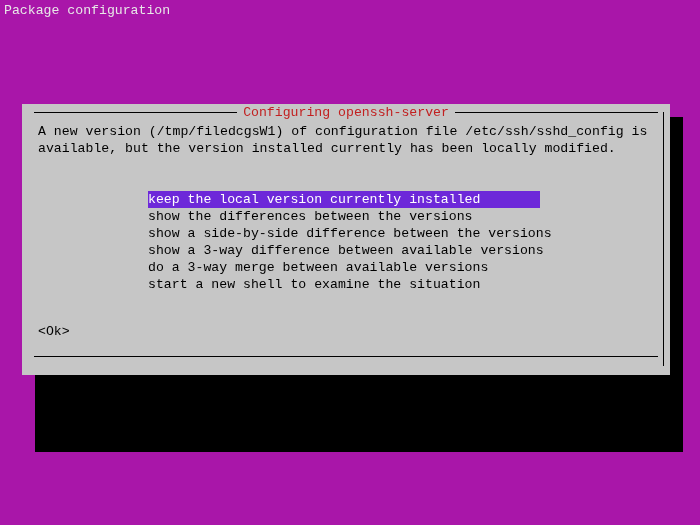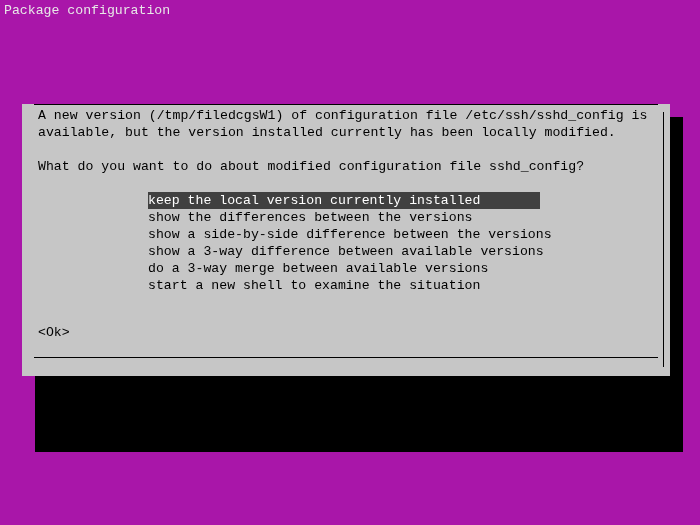--- a/index.html
+++ b/index.html
@@ -69,21 +69,21 @@
     .spacer { height: 17px; }
     .options {
       margin-top: 0;
       padding-left: 110px;
     }
     .opt {
       cursor: pointer;
       display: inline-block;
     }
     .opt.selected {
-      background: #404040;
+      background: #6d28d9;
       color: #fff;
       padding-right: 60px;
     }
     .ok-row {
       text-align: left;
       margin-top: 30px;
     }
     .ok {
       cursor: pointer;
       display: inline-block;
@@ -92,29 +92,29 @@
 </head>
 <body>
 
 <div class="screen-title">Package configuration</div>
 
 <div class="shadow"></div>
 
 <div class="dialog">
   <div class="frame-top">
     <span class="frame-line"></span>
+    <span class="frame-title">Configuring openssh-server</span>
     <span class="frame-line"></span>
   </div>
   <div class="frame-side-right"></div>
 
   <div class="body">
     <p>A new version (/tmp/filedcgsW1) of configuration file /etc/ssh/sshd_config is</p>
     <p>available, but the version installed currently has been locally modified.</p>
     <div class="spacer"></div>
-    <p>What do you want to do about modified configuration file sshd_config?</p>
     <div class="spacer"></div>
 
     <div class="options">
       <div><span class="opt selected">keep the local version currently installed</span></div>
       <div><span class="opt">show the differences between the versions</span></div>
       <div><span class="opt">show a side-by-side difference between the versions</span></div>
       <div><span class="opt">show a 3-way difference between available versions</span></div>
       <div><span class="opt">do a 3-way merge between available versions</span></div>
       <div><span class="opt">start a new shell to examine the situation</span></div>
     </div>

